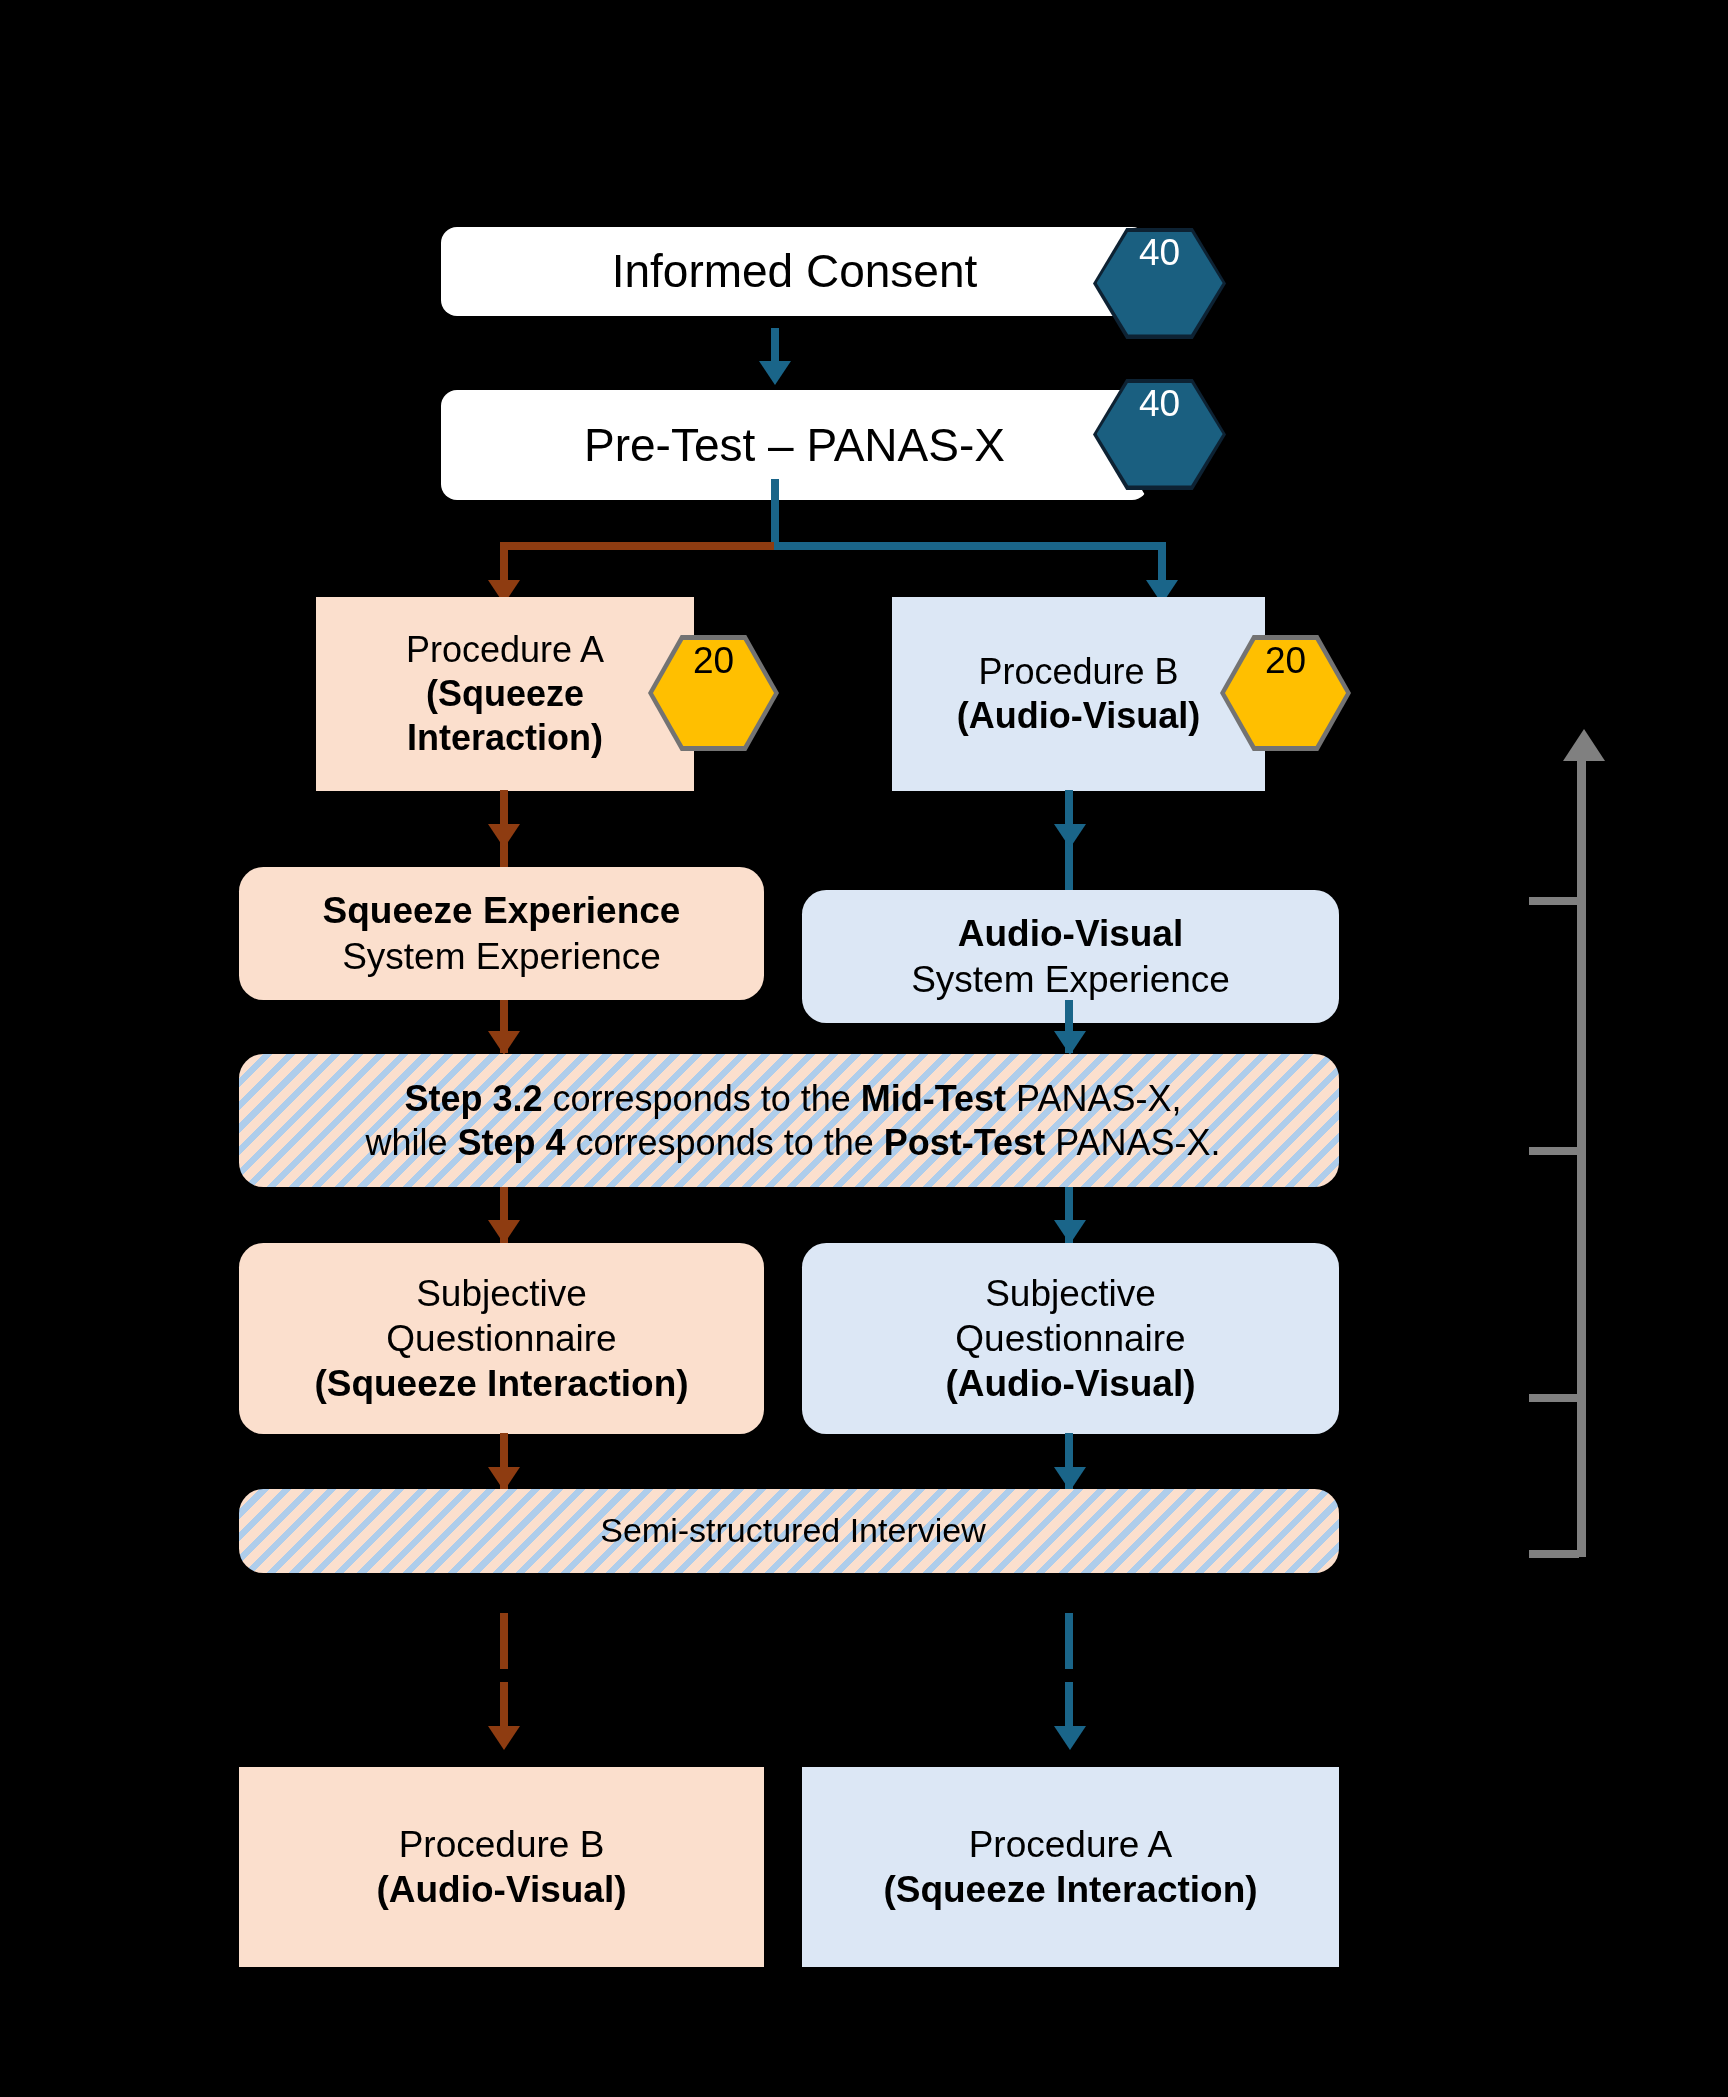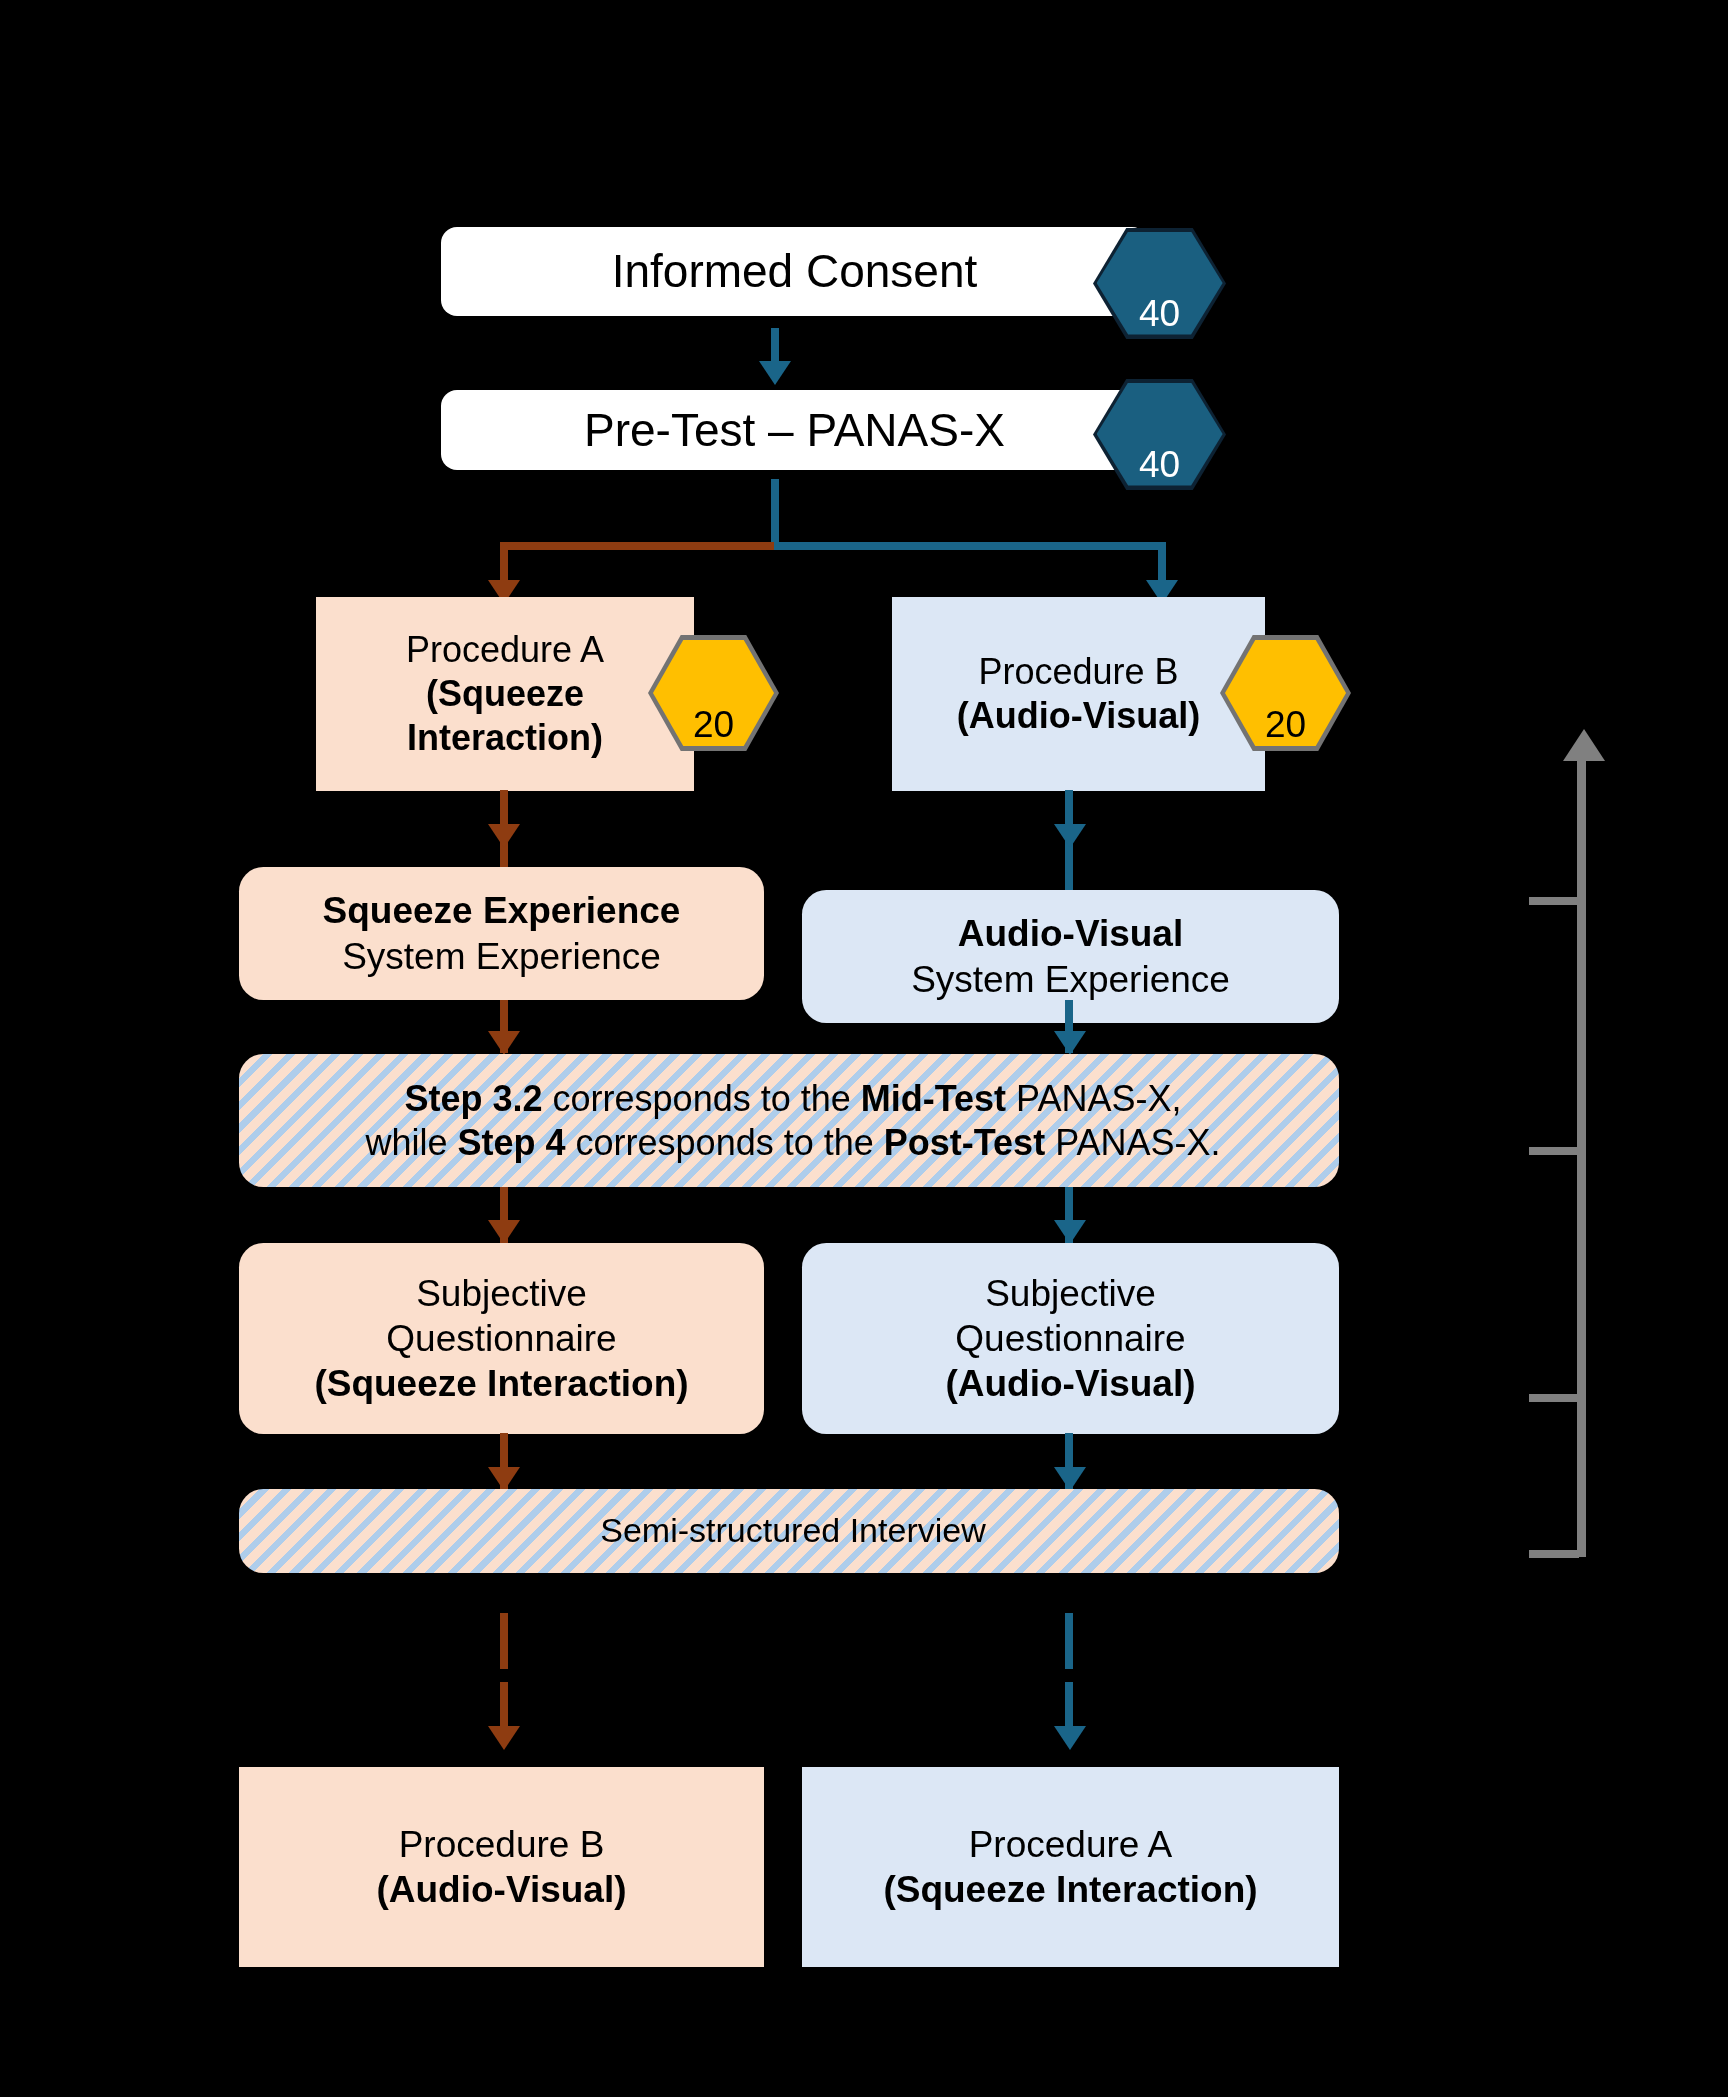--- a/index.html
+++ b/index.html
@@ -61,21 +61,21 @@
     position:absolute;
     display:flex;
     align-items:center;
     justify-content:center;
     -webkit-clip-path:polygon(25% 0,75% 0,100% 50%,75% 100%,25% 100%,0 50%);
     clip-path:polygon(25% 0,75% 0,100% 50%,75% 100%,25% 100%,0 50%);
   }
   .hex-inner{
     position:absolute;
     display:flex;
-    align-items:flex-end;
+    align-items:flex-start;
     justify-content:center;
     -webkit-clip-path:polygon(25% 0,75% 0,100% 50%,75% 100%,25% 100%,0 50%);
     clip-path:polygon(25% 0,75% 0,100% 50%,75% 100%,25% 100%,0 50%);
     font-size:37px;
   }
   .hex-teal{background:#0D2233;}
   .hex-teal .hex-inner{background:#1A5F80;color:#ffffff;}
   .hex-amber{background:#737373;}
   .hex-amber .hex-inner{background:#FFBF00;color:#000000;}
 
@@ -126,21 +126,21 @@
   </div>
   <div class="hex hex-teal" style="left:1093px;top:228px;width:133px;height:111px;">
     <div class="hex-inner" style="left:3.6px;top:3.6px;width:126px;height:103px;">
       <span>40</span>
     </div>
   </div>
 
   <div class="seg vline-blue" style="left:771px;top:328px;width:8px;height:37px;"></div>
   <div class="arrowhead ah-blue" style="left:759px;top:361px;"></div>
 
-  <div class="node banner" style="left:441px;top:390px;width:707px;height:80px;">
+  <div class="node banner" style="left:441px;top:390px;width:707px;height:110px;">
     <span class="ln">Pre-Test – PANAS-X</span>
   </div>
   <div class="hex hex-teal" style="left:1093px;top:379px;width:133px;height:111px;">
     <div class="hex-inner" style="left:3.6px;top:3.6px;width:126px;height:103px;">
       <span>40</span>
     </div>
   </div>
 
   <div class="seg vline-blue" style="left:771px;top:479px;width:8px;height:71px;"></div>
   <div class="seg hline-brown" style="left:500px;top:542px;width:276px;height:8px;"></div>

